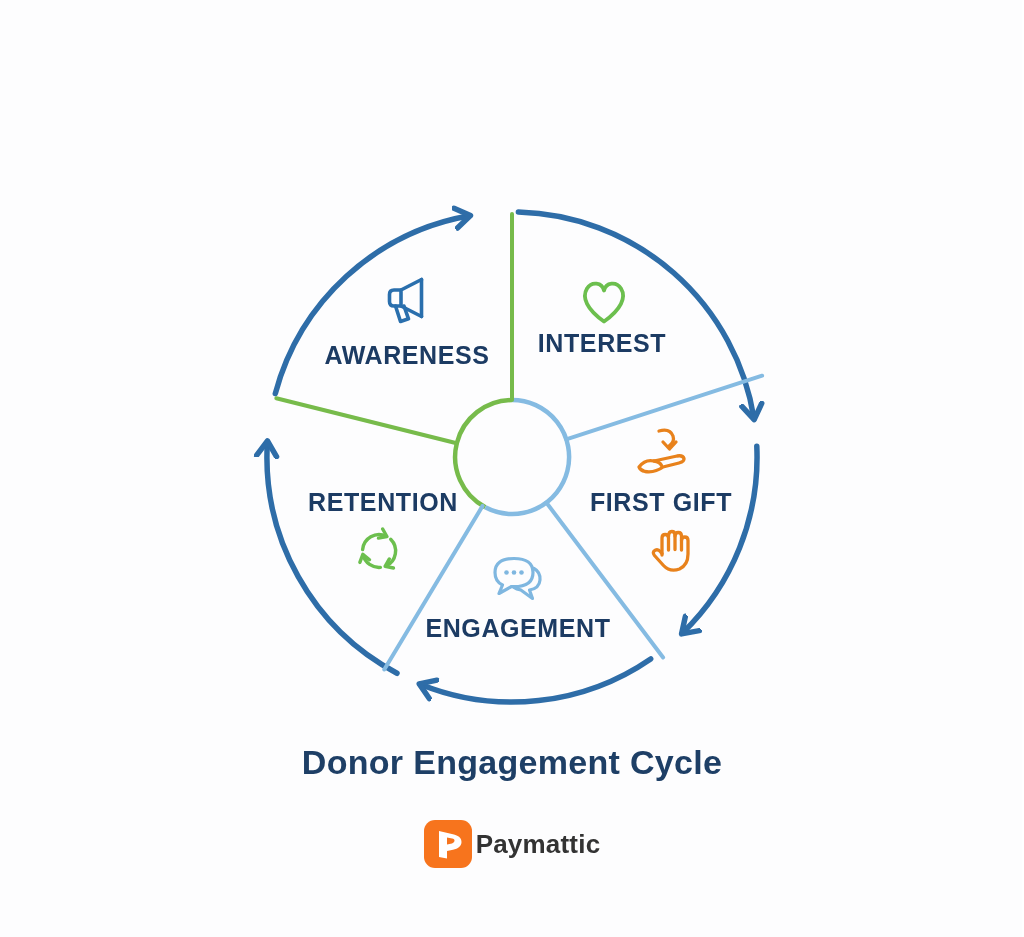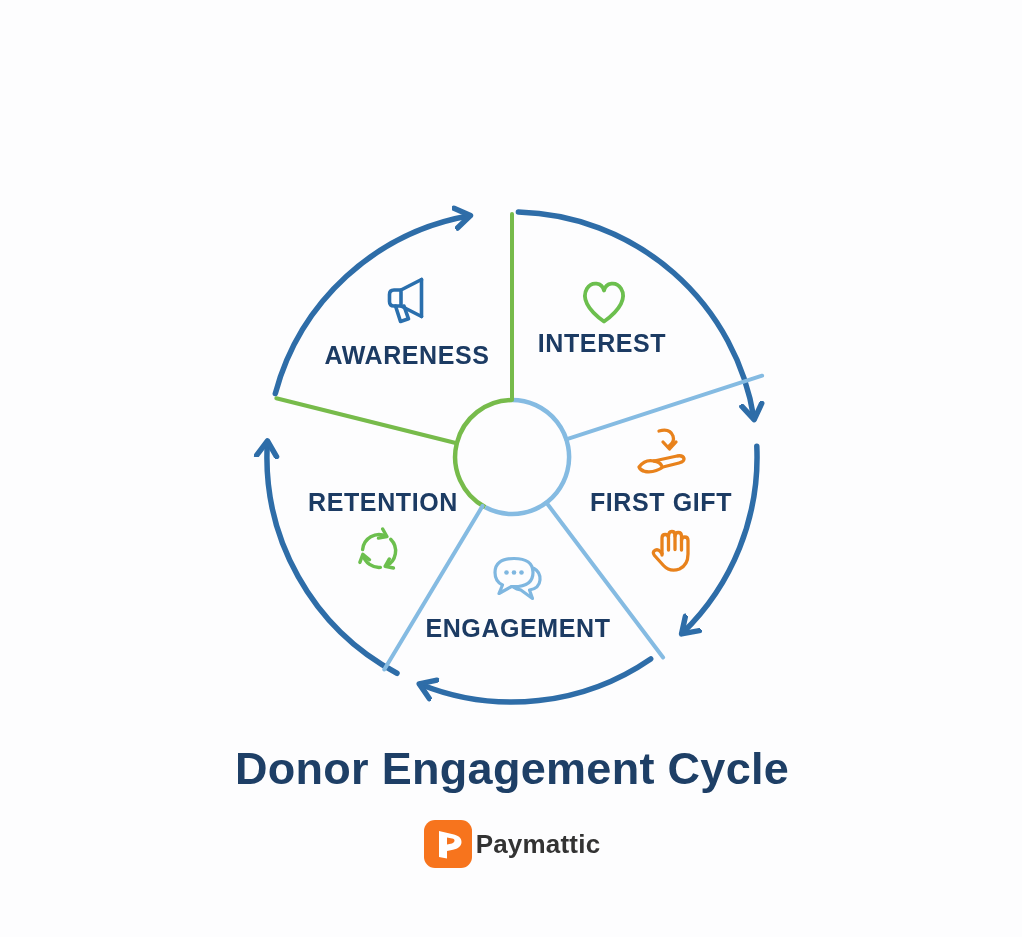--- a/index.html
+++ b/index.html
@@ -8,21 +8,21 @@
     background:#fdfdfe;font-family:"Liberation Sans",sans-serif;
   }
   .diagram-svg{position:absolute;left:0;top:0;}
   .seg-label{
     font-family:"Liberation Sans",sans-serif;
     font-weight:700;font-size:25px;letter-spacing:.6px;
     fill:#1c3b63;text-anchor:middle;
   }
   .title{
     position:absolute;left:0;top:743px;width:1024px;
-    text-align:center;font-weight:700;font-size:45px;
+    text-align:center;font-weight:700;font-size:34px;
     color:#1e3f66;letter-spacing:.3px;
   }
   .logo-row{
     position:absolute;left:0;top:818px;width:1024px;height:52px;
     display:flex;align-items:center;justify-content:center;gap:4px;
   }
   .logo-mark{width:48px;height:48px;display:block;}
   .logo-word{
     font-weight:700;font-size:26px;color:#333333;letter-spacing:.2px;
   }

